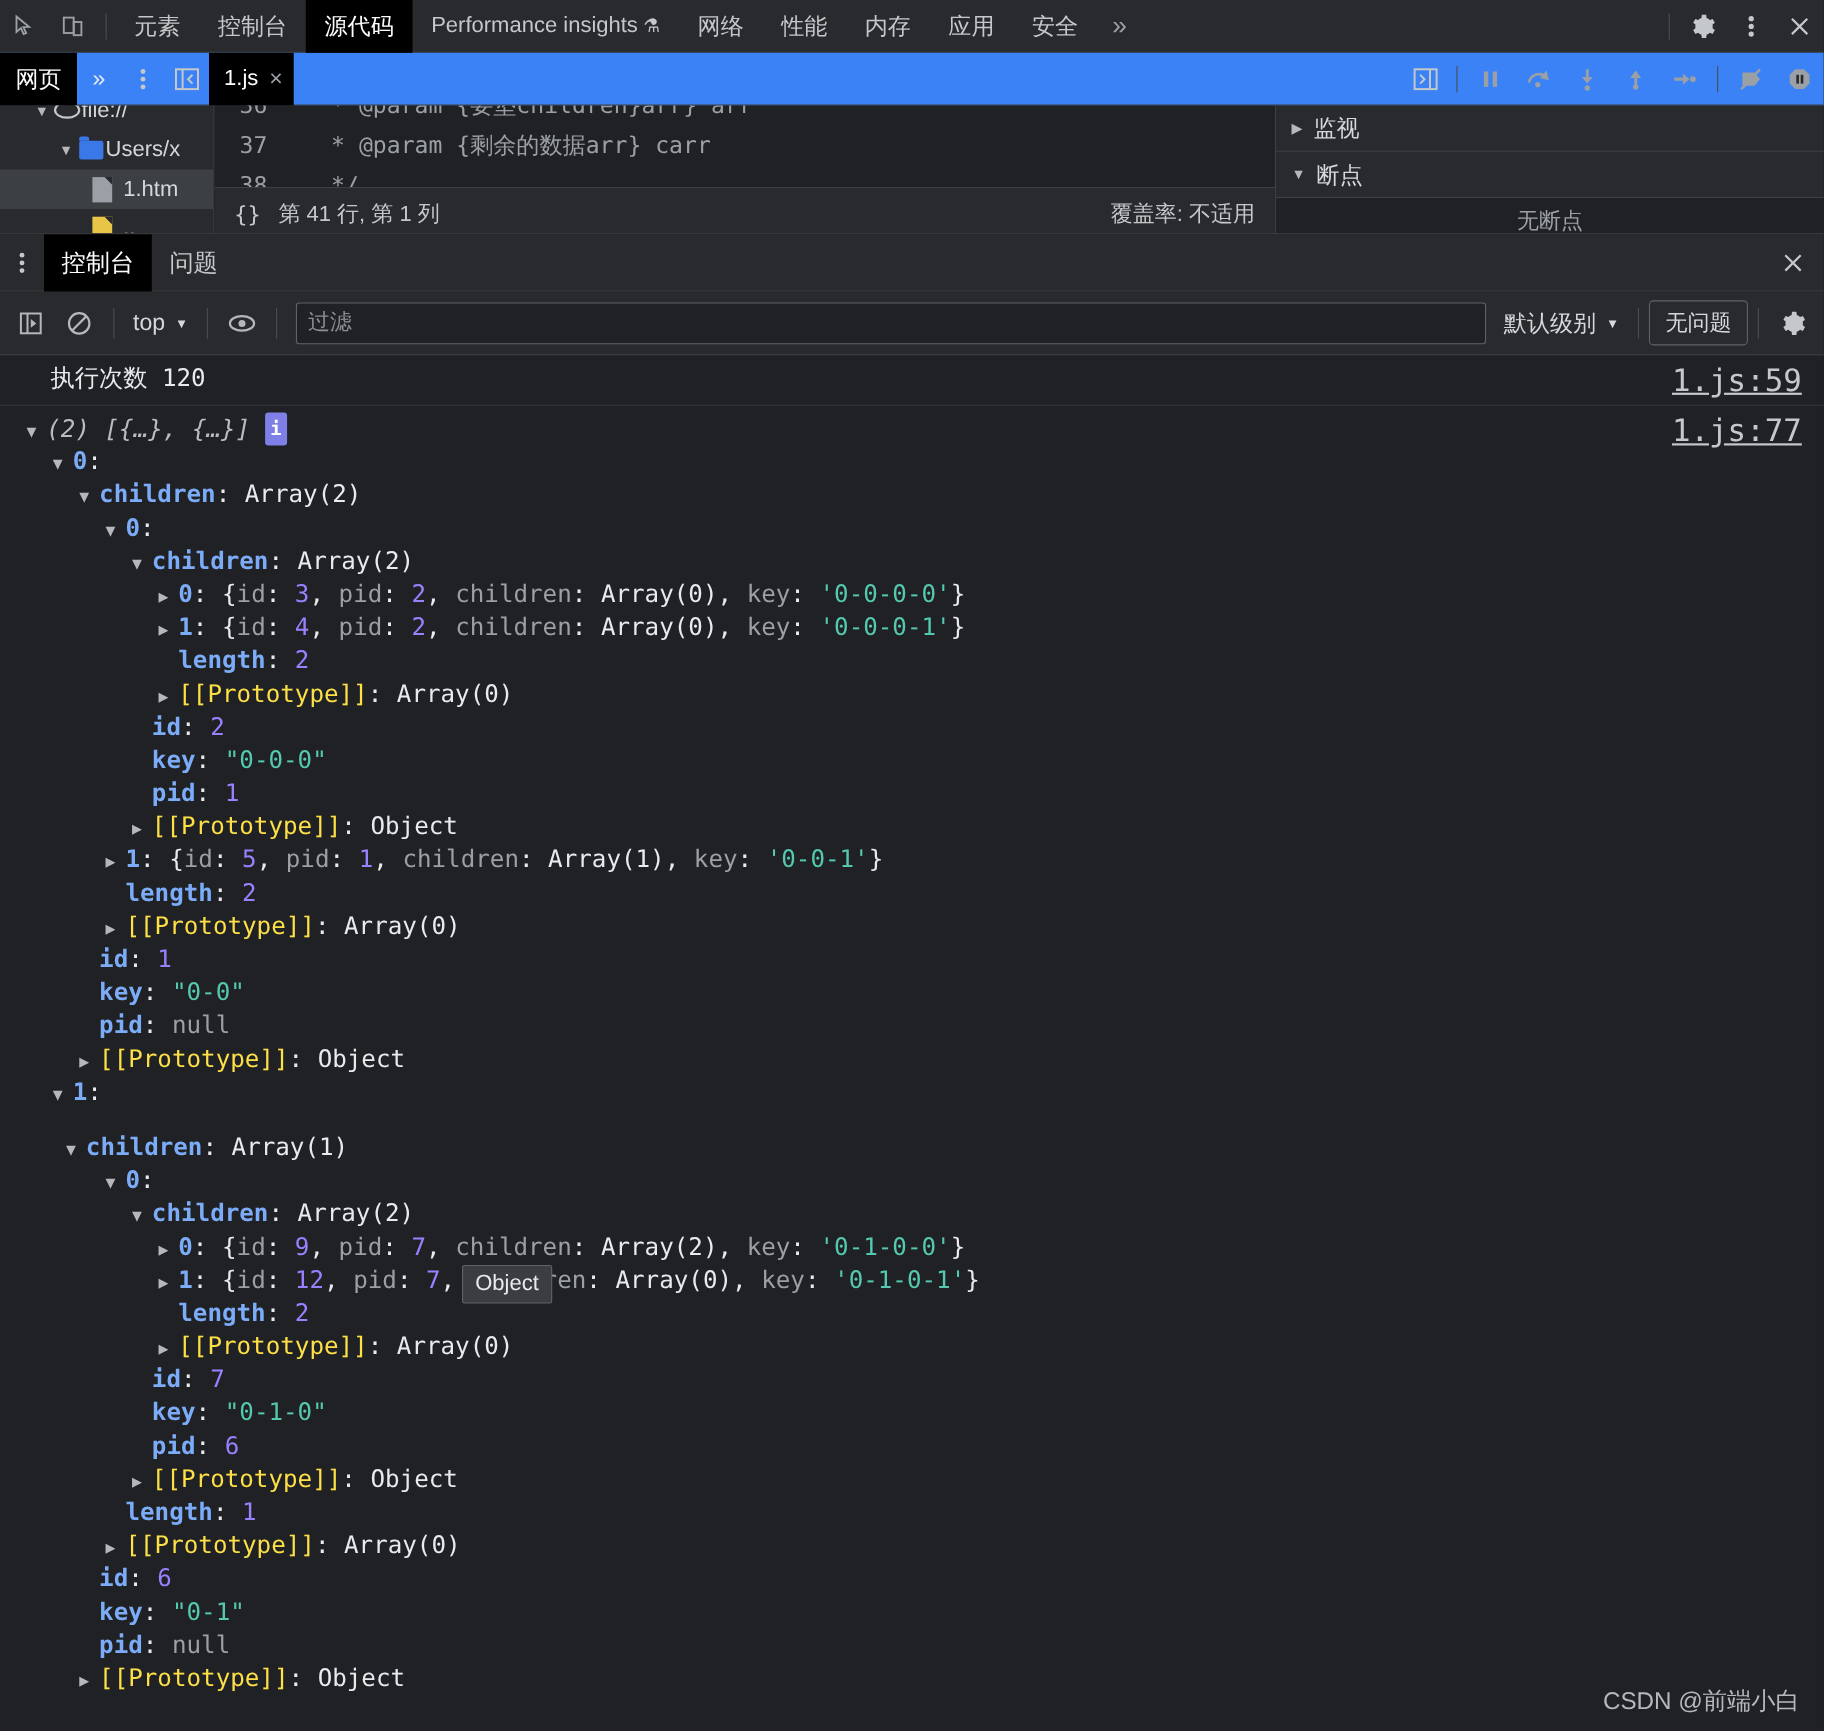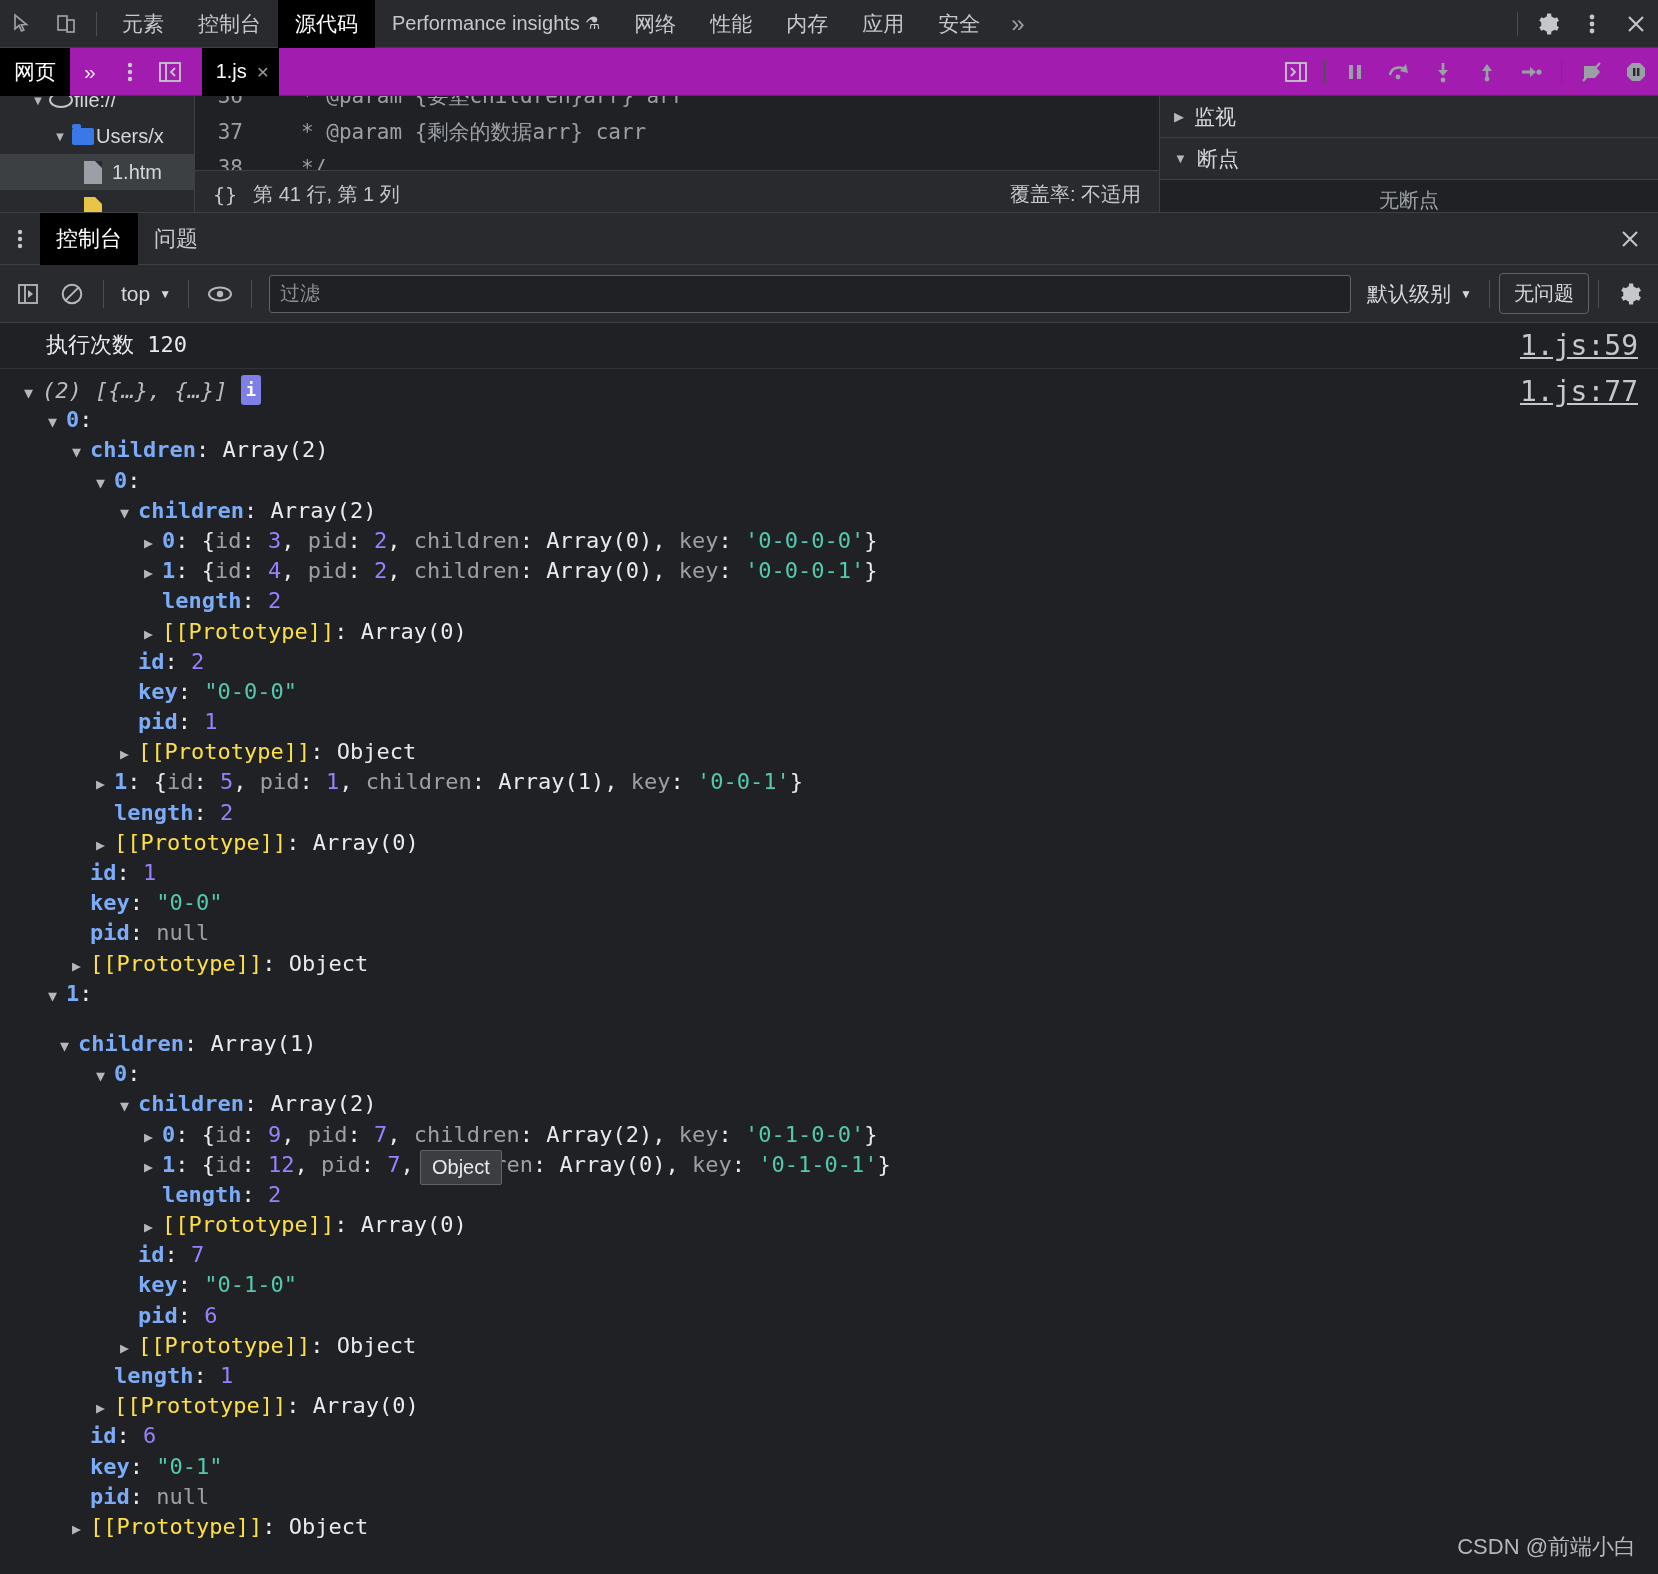--- a/index.html
+++ b/index.html
@@ -31,32 +31,32 @@
   }
   .tb-tab.sel { background: #000; color: #ffffff; text-align: center; }
   .tb-tab.latin { font-size: 20px; }
   .tb-flex { flex: 1 1 auto; }
   .tb-more { font-size: 24px; color:#9aa0a6; padding:0 14px; height:48px; display:flex;align-items:center;}
   .flask { font-size: 17px; margin-left: 5px; }
 
   
   .sources-toolbar {
     display: flex; align-items: center;
-    height: 48px; background: #a21caf;
+    height: 48px; background: #3b82f6;
     border-bottom: 1px solid #3c4043;
   }
   .sb-tab {
     height: 48px; padding: 0 14px; display: flex; align-items: center;
     color: #e8eaed; font-size: 21px; flex: none;
   }
   .sb-tab.sel { background: #000; color:#fff; }
   .kebab { width: 40px; height:48px; display:flex; align-items:center; justify-content:center; color:#9aa0a6; flex:none;}
   .fs-tab {
     height: 48px; padding: 0 10px 0 14px; display:flex; align-items:center; gap:10px;
-    background:#000; color:#fff; font-size: 20px; flex:none;margin-left:12px;
+    background:#000; color:#fff; font-size: 20px; flex:none;
   }
   .fs-close { color:#9aa0a6; font-size: 21px; }
 
   .sources-body { display: flex; height: 122px; }
   .file-tree {
     width: 195px; background: #292a2d; flex: none; overflow: hidden;
     position: relative; border-right: 1px solid #3c4043;
   }
   .ft-row { display:flex; align-items:center; height: 36px; font-size:20px; color:#d5d8db; white-space:nowrap;}
   .ft-row.sel { background: #3c4043; }

